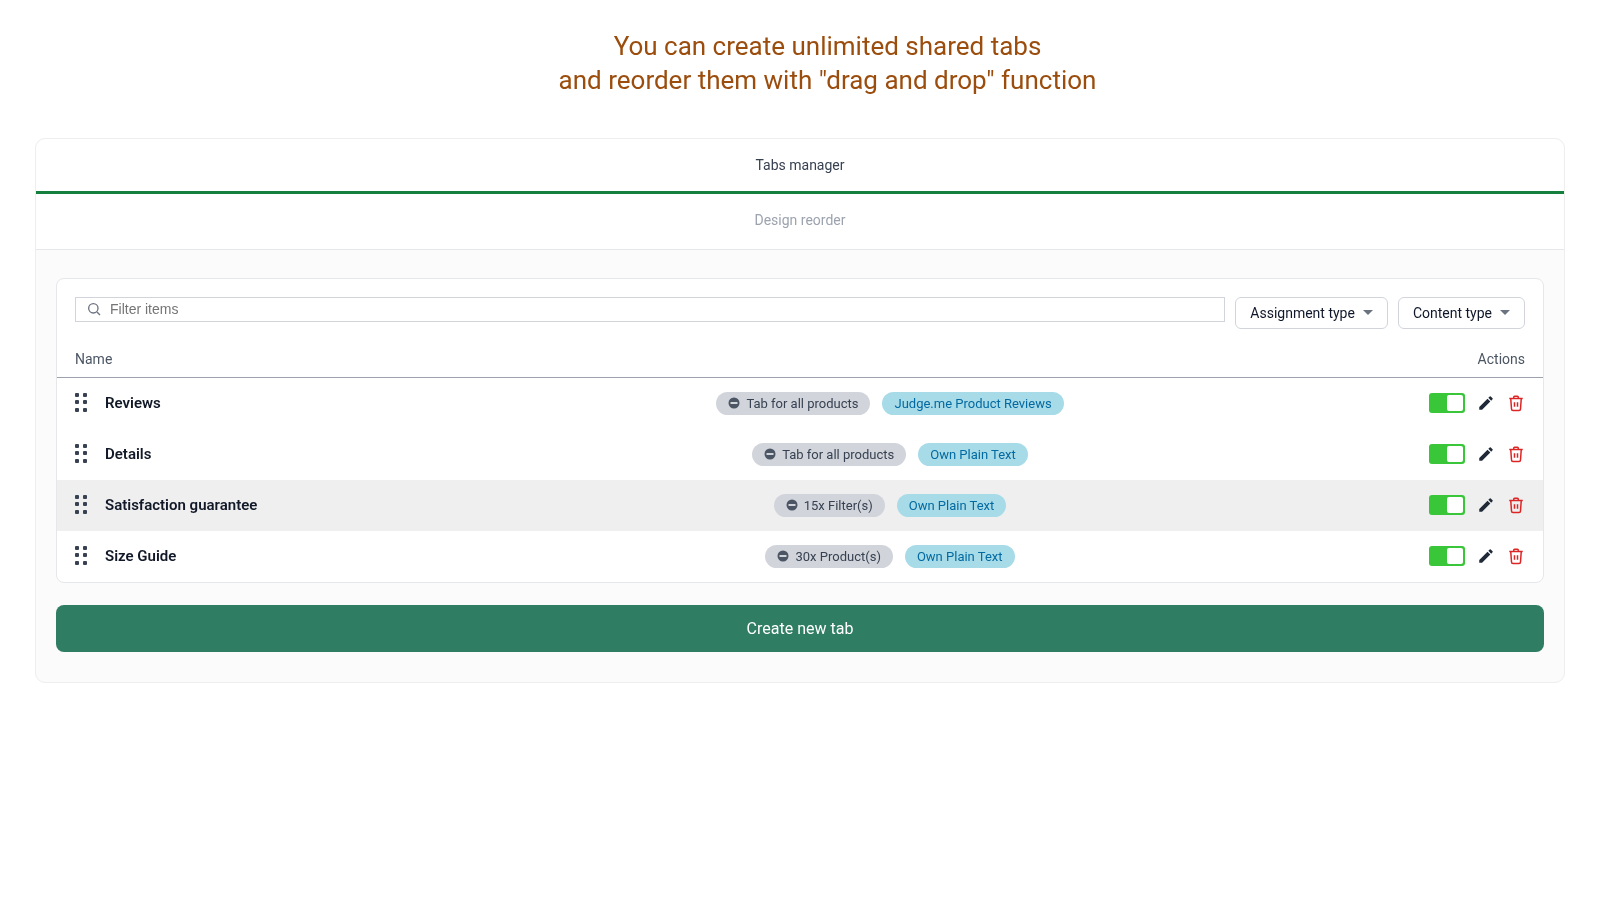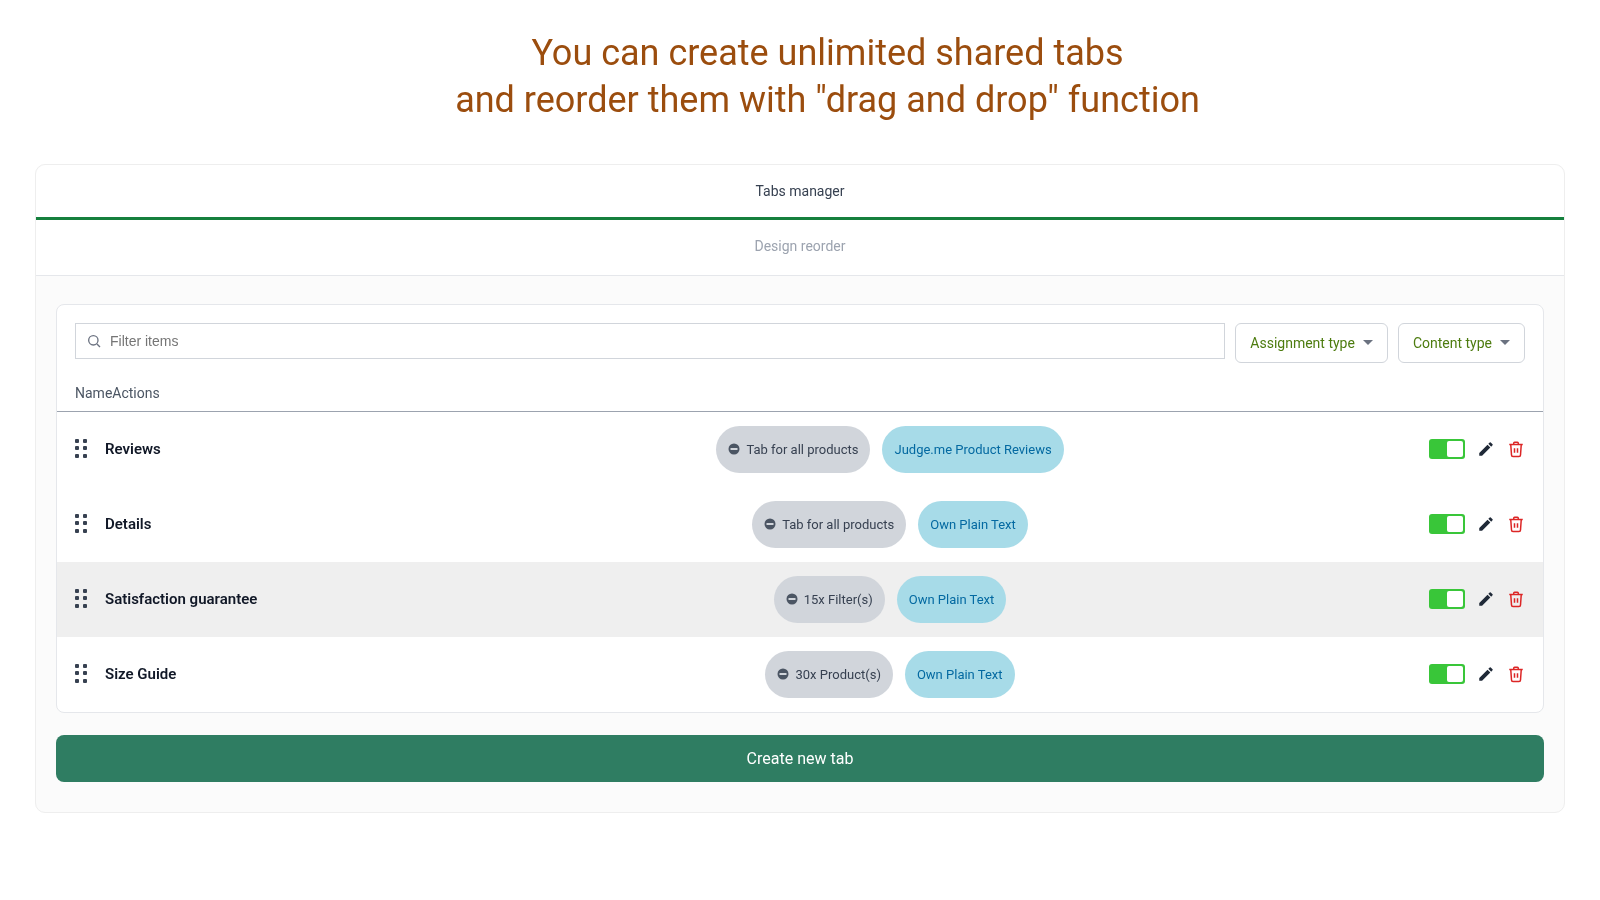--- a/index.html
+++ b/index.html
@@ -6,21 +6,21 @@
   body {
     font-family: -apple-system, BlinkMacSystemFont, "Segoe UI", Roboto, "Helvetica Neue", Arial, sans-serif;
     background: #fff;
     color: #1f2937;
     width: 1600px;
     height: 900px;
     overflow: hidden;
   }
   .page-heading {
     text-align: center;
-    font-size: 36px;
+    font-size: 26px;
     font-weight: 400;
     color: #9b4d0e;
     line-height: 1.3;
     padding: 30px 0 40px 8px;
     margin-left: 47px;
   }
   .app-panel {
     margin: 0 35px;
     background: #fbfbfb;
     border: 1px solid #eee;
@@ -58,21 +58,21 @@
     gap: 10px;
     padding: 18px 18px 0 18px;
   }
   .search-box {
     flex: 1;
     display: flex;
     align-items: center;
     border: 1px solid #d1d5db;
     border-radius: 0;
     padding: 0 10px;
-    height: 36px;
+    height: 25px;
     background: #fff;
   }
   .search-box input {
     flex: 1;
     border: none;
     outline: none;
     font-size: 14px;
     color: #6b7280;
     background: transparent;
   }
@@ -80,34 +80,35 @@
     width: 16px; height: 16px; margin-right: 8px;
     fill: none; stroke: #6b7280; stroke-width: 2;
   }
   .dropdown-btn {
     display: flex;
     align-items: center;
     gap: 8px;
     border: 1px solid #d1d5db;
     border-radius: 6px;
     padding: 0 14px;
-    height: 40px;
+    height: 32px;
     background: #fff;
     font-size: 14px;
-    color: #4d7c0f;
+    color: #0f172a;
     cursor: pointer;
   }
   .dropdown-btn .caret {
     width: 0; height: 0;
     border-left: 5px solid transparent;
     border-right: 5px solid transparent;
     border-top: 5px solid #6b7280;
   }
   .table-header {
     display: flex;
+    justify-content: space-between;
     padding: 22px 18px 10px 18px;
     font-size: 14px;
     color: #4b5563;
     border-bottom: 1px solid #9ca3af;
     margin: 0 0 0 0;
   }
   .rows { }
   .row {
     display: flex;
     align-items: center;
@@ -136,21 +137,21 @@
     flex: 1;
     display: flex;
     justify-content: center;
     gap: 12px;
     flex-wrap: nowrap;
   }
   .pill {
     display: inline-flex;
     align-items: center;
     gap: 6px;
-    padding: 16px 12px;
+    padding: 4px 12px;
     border-radius: 999px;
     font-size: 13px;
     white-space: nowrap;
   }
   .pill.gray { background: #d1d5db; color: #374151; }
   .pill.blue { background: #a7dbe8; color: #0369a1; }
   .pill .do-not { width:12px; height:12px; }
   .row-actions {
     display: flex;
     align-items: center;

